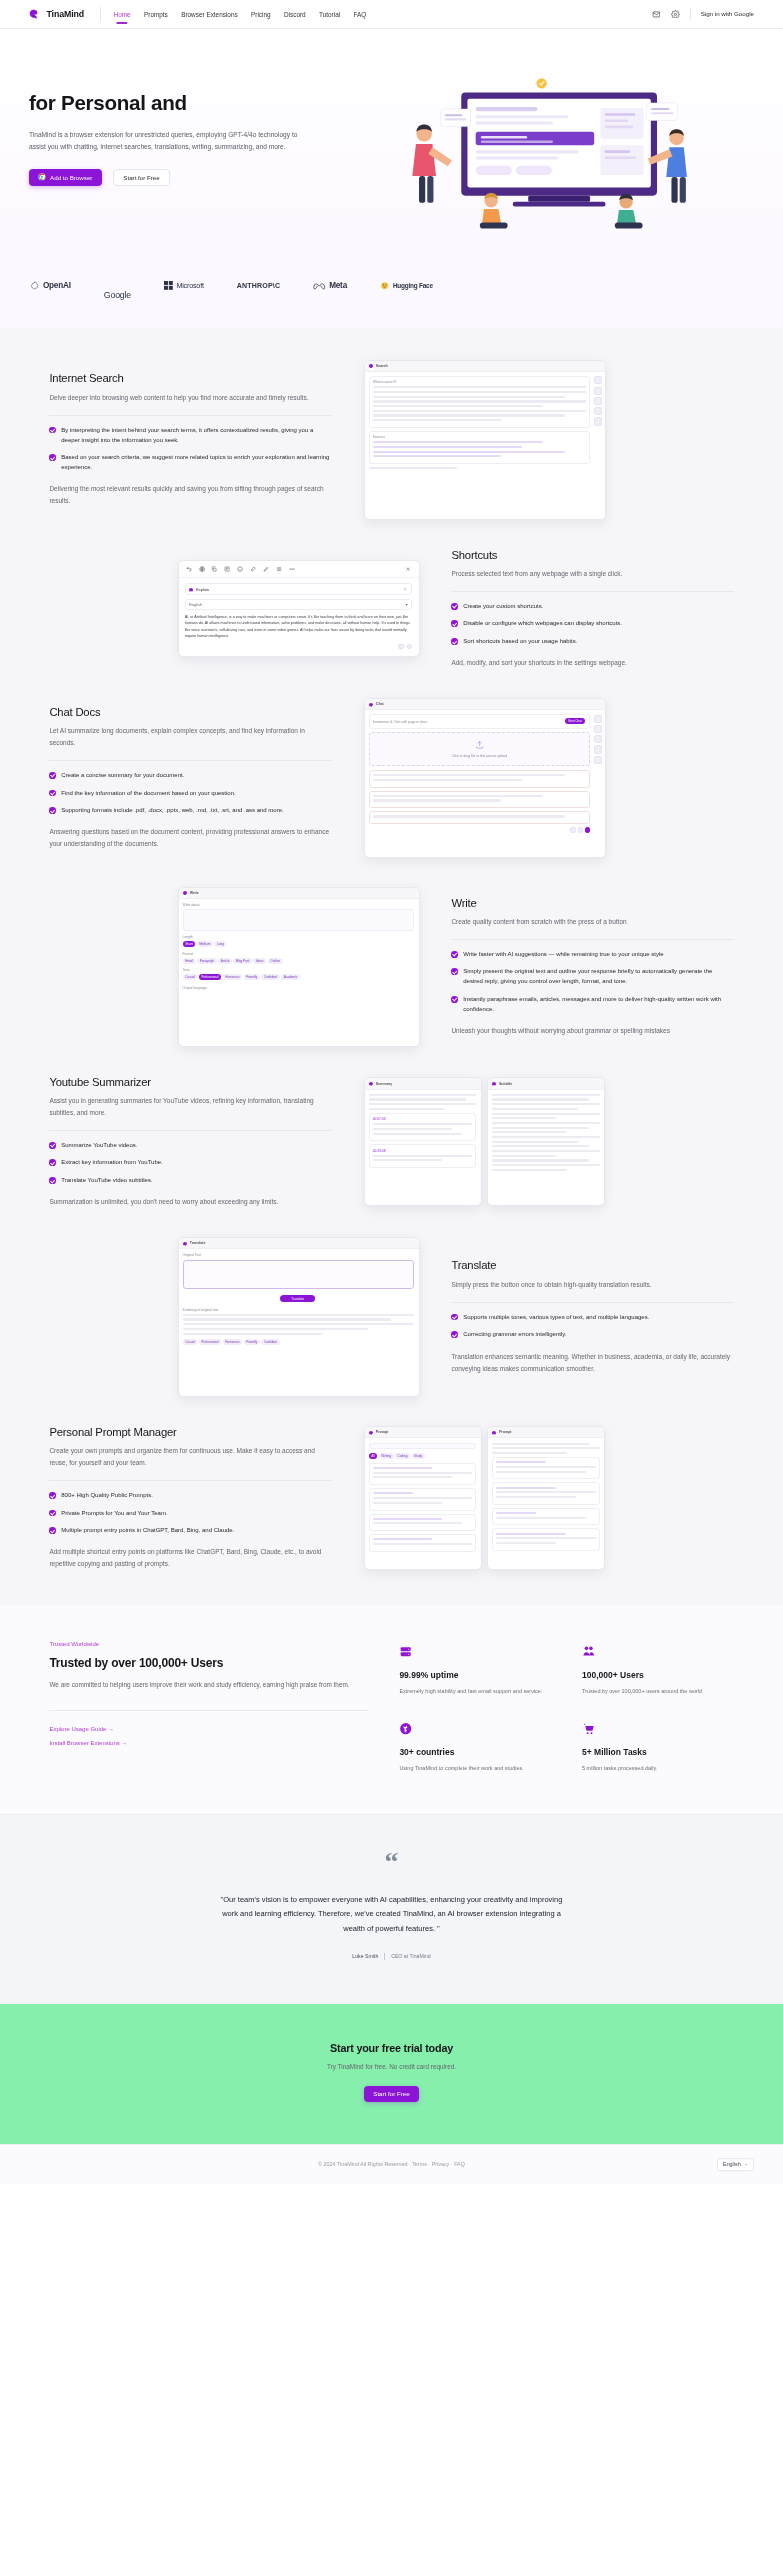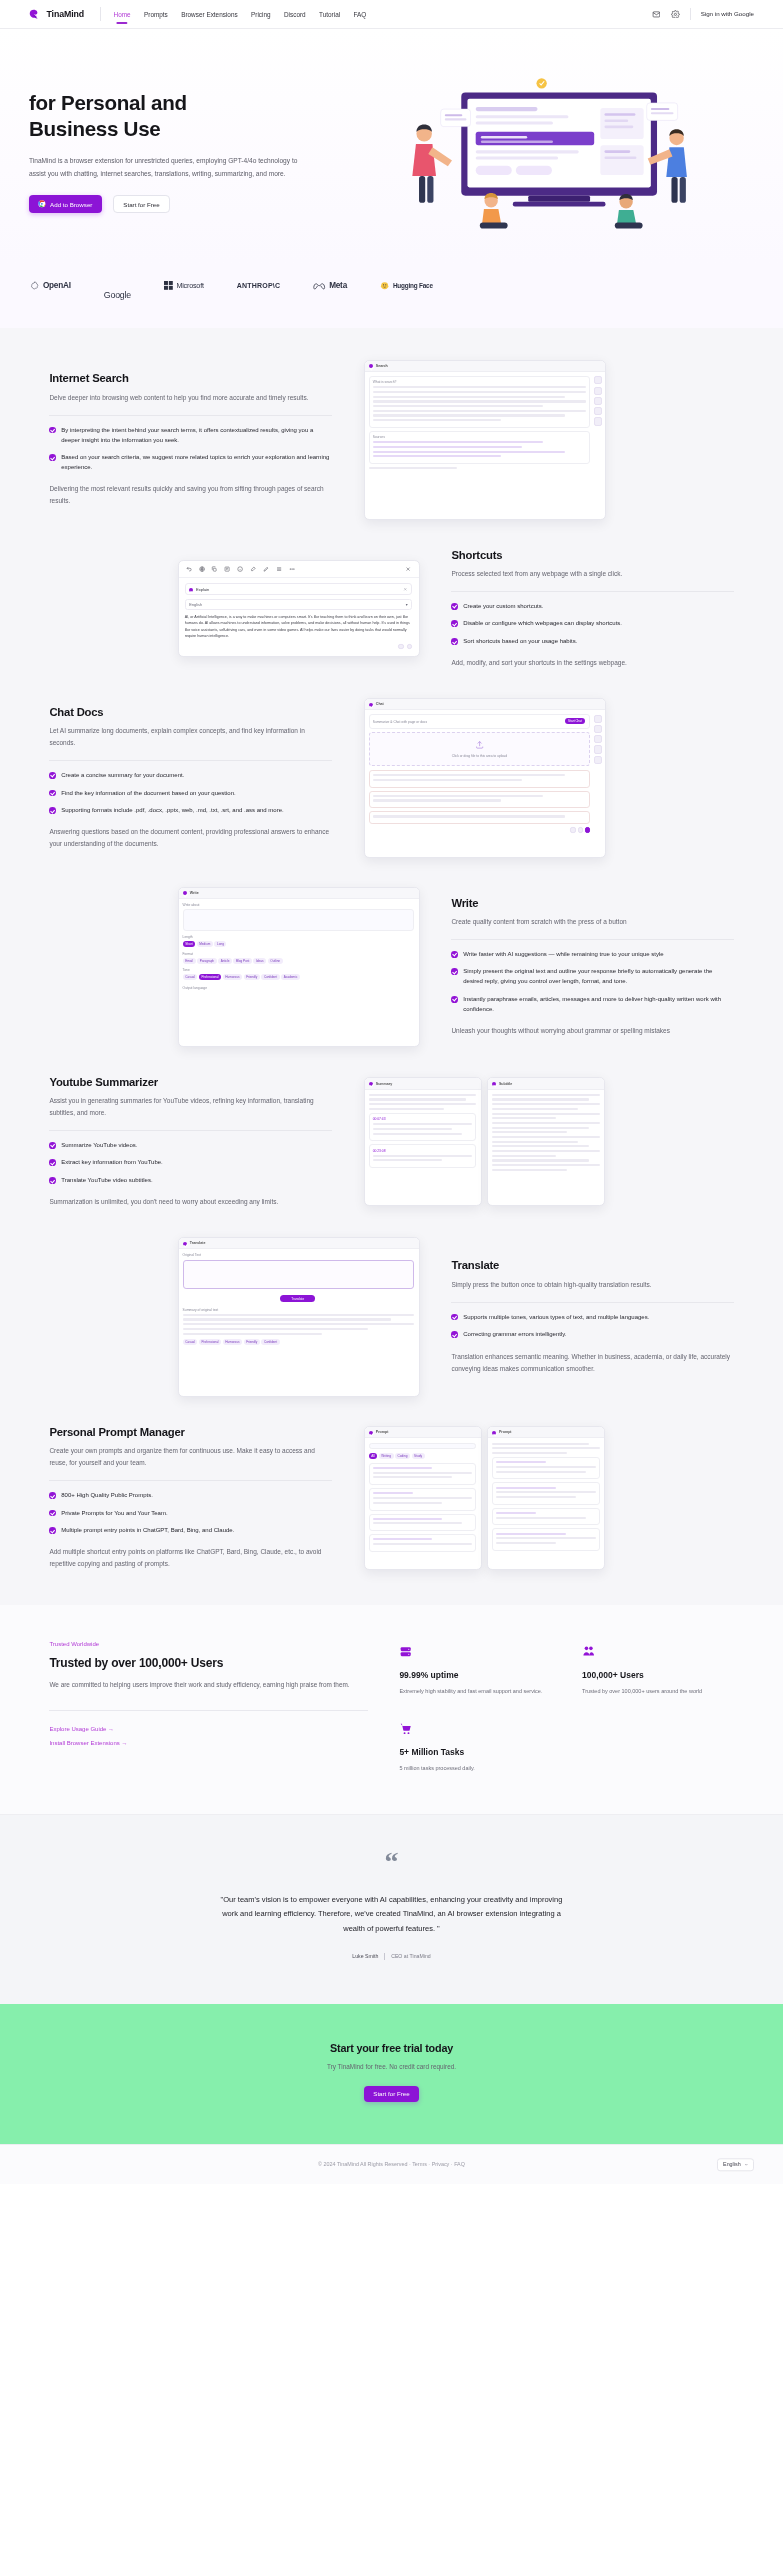--- a/index.html
+++ b/index.html
@@ -78,21 +78,21 @@
   .logo-text.hf { font-size: 6.4px; font-weight: 700; }
 
   
   .features { background: #f6f6f9; padding: 17.5px 0 20.6px 0; }
   .frow {
     width: 711px; margin: 0 auto; display: flex; align-items: center;
     gap: 18.5px; padding: 14.4px 0;
   }
   .frow.rev { flex-direction: row-reverse; }
   .fcopy { width: 309px; padding: 0 13.4px; }
-  .fcopy h2 { font-size: 11.3px; font-weight: 700; letter-spacing: -0.2px; color: #15151a; }
+  .fcopy h2 { font-size: 11.3px; font-weight: 400; letter-spacing: -0.2px; color: #15151a; }
   .fcopy .lead { margin-top: 7.2px; font-size: 6.5px; line-height: 1.85; color: #64646f; }
   .fdiv { height: 0.5px; background: #e7e7ec; margin: 11.3px 0 10.3px 0; }
   .flist { display: flex; flex-direction: column; gap: 7.7px; }
   .fitem { display: flex; gap: 5.2px; align-items: flex-start; }
   .check {
     width: 6.7px; height: 6.7px; border-radius: 50%; background: #9213d6;
     flex: 0 0 6.7px; margin-top: 1px; position: relative;
   }
   .check::after {
     content: ""; position: absolute; left: 1.9px; top: 1.5px; width: 2.1px; height: 3.3px;
@@ -248,21 +248,20 @@
       </svg>
       <div class="nav-divider2"></div>
       <a class="signin" href="#">Sign in with Google</a>
     </div>
   </div>
 
   <div class="hero">
     <div class="hero-left">
       <h1 class="hero-title">
         <div>for Personal and</div>
-        <div>Business Use</div>
       </h1>
       <div class="hero-sub">TinaMind is a browser extension for unrestricted queries, employing GPT-4/4o technology to assist you with chatting, internet searches, translations, writing, summarizing, and more.</div>
       <div class="hero-btns">
         <button class="btn-primary">
           <svg class="chrome-ico" viewBox="0 0 48 48">
             <circle cx="24" cy="24" r="22" fill="#fff"></circle>
             <path d="M24 2a22 22 0 0 1 19 11H24a11 11 0 0 0-9.5 5.5L7 6A21.9 21.9 0 0 1 24 2z" fill="#EA4335"></path>
             <path d="M43 13a22 22 0 0 1-10 31l9.5-16.5A11 11 0 0 0 43 13z" fill="#FBBC05"></path>
             <path d="M33 44a22 22 0 0 1-26-9.5h19A11 11 0 0 0 33 44z" fill="#34A853"></path>
             <path d="M7 6l7.5 12.5A11 11 0 0 0 14.5 34H7A22 22 0 0 1 7 6z" fill="#4285F4"></path>
@@ -874,20 +873,28 @@
             <circle cx="8" cy="6" r="3.2"></circle>
               <circle cx="16" cy="6" r="3.2"></circle>
             <path d="M2.5 19c0-3.4 2.5-6 5.5-6s5.5 2.6 5.5 6z"></path>
               <path d="M13 19c0-3.4 1.8-6 3.8-6 2.6 0 4.7 2.6 4.7 6z"></path>
           </svg>
           <div class="stat-num">100,000+ Users</div>
           <div class="stat-desc">Trusted by over 100,000+ users around the world</div>
         </div>
         <div>
           <svg class="stat-ico" viewBox="0 0 24 24" fill="currentColor">
+            <circle cx="12" cy="12" r="10"></circle>
+            <path d="M7 8l3 4v5l2 2 2-4-2-3 3-2-1-3-3 2z" fill="#fff"></path>
+          </svg>
+          <div class="stat-num">30+ countries</div>
+          <div class="stat-desc">Using TinaMind to complete their work and studies.</div>
+        </div>
+        <div>
+          <svg class="stat-ico" viewBox="0 0 24 24" fill="currentColor">
             <path d="M3 3h2.2l2.4 11.2a2 2 0 0 0 2 1.6h7.6a2 2 0 0 0 2-1.5L21 7H6.4"></path>
             <circle cx="10" cy="20" r="1.7"></circle>
               <circle cx="17" cy="20" r="1.7"></circle>
           </svg>
           <div class="stat-num">5+ Million Tasks</div>
           <div class="stat-desc">5 million tasks processed daily.</div>
         </div>
       </div>
     </div>
   </div>

